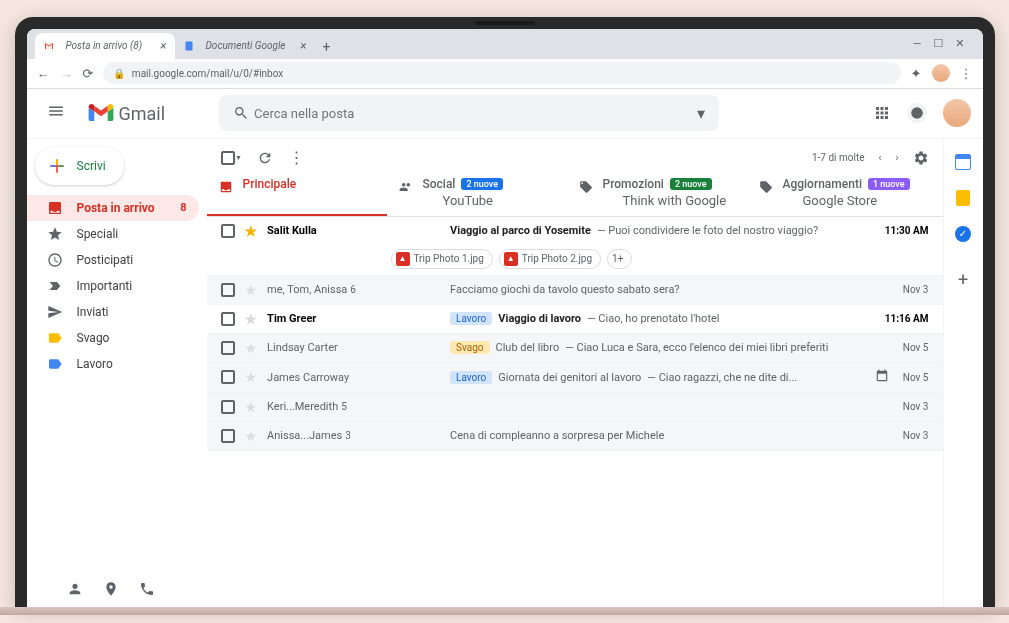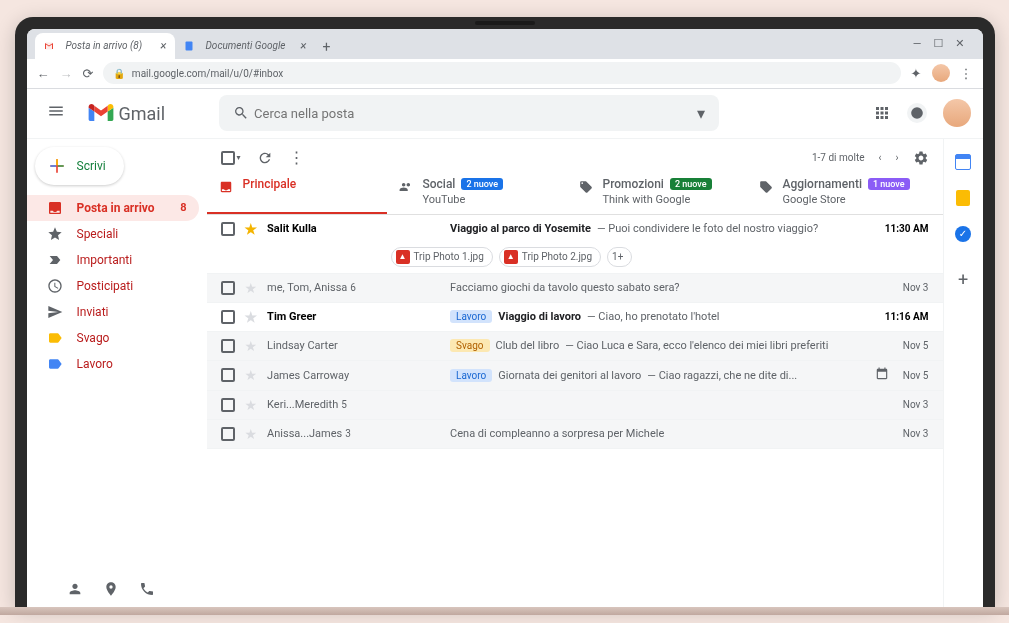--- a/index.html
+++ b/index.html
@@ -36,21 +36,21 @@
     .header-right { margin-left: auto; display: flex; align-items: center; gap: 16px; }
     .apps-icon { color: #5f6368; cursor: pointer; }
     .notif-icon { width: 20px; height: 20px; border-radius: 50%; background: #f1f3f4; display: flex; align-items: center; justify-content: center; color: #5f6368; cursor: pointer; }
     .avatar-large { width: 28px; height: 28px; border-radius: 50%; background: linear-gradient(#f4c7a8, #e8a87c); cursor: pointer; }
     
     .main { flex: 1; display: flex; overflow: hidden; }
     .sidebar { width: 180px; display: flex; flex-direction: column; padding-top: 8px; }
     .compose-btn { margin: 0 8px 10px; height: 38px; border-radius: 20px; box-shadow: 0 1px 3px rgba(0,0,0,0.2); display: flex; align-items: center; gap: 10px; padding: 0 18px 0 12px; cursor: pointer; background: #fff; width: fit-content; }
     .compose-plus { width: 20px; height: 20px; }
     .compose-text { font-size: 12px; color: #15803d; }
-    .sidebar-item { height: 26px; display: flex; align-items: center; padding: 0 12px 0 20px; gap: 14px; font-size: 12px; color: #b91c1c; border-radius: 0 14px 14px 0; cursor: pointer; margin-right: 8px; }
+    .sidebar-item { height: 26px; display: flex; align-items: center; padding: 0 12px 0 20px; gap: 14px; font-size: 12px; color: #404040; border-radius: 0 14px 14px 0; cursor: pointer; margin-right: 8px; }
     .sidebar-item.active { background: #fce8e6; color: #d93025; font-weight: 700; }
     .sidebar-item-icon { width: 16px; height: 16px; color: #5f6368; display: flex; align-items: center; justify-content: center; }
     .sidebar-item.active .sidebar-item-icon { color: #d93025; }
     .sidebar-item-count { margin-left: auto; font-size: 11px; }
     .sidebar-bottom { margin-top: auto; display: flex; gap: 20px; padding: 10px 0 10px 40px; color: #5f6368; }
     .sidebar-bottom > * { cursor: pointer; }
     
     .content { flex: 1; display: flex; flex-direction: column; }
     .toolbar { height: 38px; display: flex; align-items: center; padding: 0 14px; gap: 16px; }
     .checkbox { width: 14px; height: 14px; border: 2px solid #5f6368; border-radius: 2px; cursor: pointer; }
@@ -65,21 +65,21 @@
     .cat-tab.active .cat-label { color: #d93025; }
     .cat-icon { color: #5f6368; margin-top: 2px; }
     .cat-tab.active .cat-icon { color: #d93025; }
     .cat-text { display: flex; flex-direction: column; gap: 2px; }
     .cat-label-row { display: flex; align-items: center; gap: 6px; }
     .cat-label { font-size: 12px; color: #5f6368; font-weight: 500; }
     .cat-badge { font-size: 9px; padding: 1px 5px; border-radius: 3px; color: #fff; font-weight: 500; }
     .cat-badge.blue { background: #1a73e8; }
     .cat-badge.green { background: #188038; }
     .cat-badge.orange { background: #8b5cf6; }
-    .cat-sub { font-size: 11px; color: #5f6368; }
+    .cat-sub { font-size: 13px; color: #5f6368; margin-left: 20px; }
     
     .email-list { flex: 1; overflow: auto; }
     .email-row { display: flex; align-items: center; padding: 6px 14px; border-bottom: 1px solid #f1f3f4; font-size: 11px; gap: 10px; cursor: pointer; min-height: 28px; }
     .email-row.unread { background: #fff; font-weight: 700; }
     .email-row.unread .email-subject { font-weight: 700; }
     .email-row:not(.unread) { background: #f5f6f7; color: #5f6368; }
     .star { color: #dadce0; cursor: pointer; font-size: 14px; }
     .star.starred { color: #f4b400; }
     .sender { width: 130px; overflow: hidden; text-overflow: ellipsis; white-space: nowrap; }
     .sender-count { color: #5f6368; font-weight: 400; font-size: 10px; margin-left: 3px; }
@@ -220,32 +220,32 @@
               <span class="sidebar-item-icon">
                 <svg class="svg-icon" viewBox="0 0 24 24">
                   <path fill="currentColor" d="M12 17.27L18.18 21l-1.64-7.03L22 9.24l-7.19-.61L12 2 9.19 8.63 2 9.24l5.46 4.73L5.82 21z"></path>
                 </svg>
               </span>
     <span>Speciali</span>
     </div>
             <div class="sidebar-item">
               <span class="sidebar-item-icon">
                 <svg class="svg-icon" viewBox="0 0 24 24">
+                  <path fill="currentColor" d="M11.99 2C6.47 2 2 6.48 2 12s4.47 10 9.99 10C17.52 22 22 17.52 22 12S17.52 2 11.99 2zM12 20c-4.42 0-8-3.58-8-8s3.58-8 8-8 8 3.58 8 8-3.58 8-8 8zm.5-13H11v6l5.25 3.15.75-1.23-4.5-2.67z"></path>
+                </svg>
+              </span>
+    <span>Posticipati</span>
+    </div>
+            <div class="sidebar-item">
+              <span class="sidebar-item-icon">
+                <svg class="svg-icon" viewBox="0 0 24 24">
                   <path fill="currentColor" d="M4 18h11l5-6-5-6H4l5 6z"></path>
                 </svg>
               </span>
     <span>Importanti</span>
-    </div>
-            <div class="sidebar-item">
-              <span class="sidebar-item-icon">
-                <svg class="svg-icon" viewBox="0 0 24 24">
-                  <path fill="currentColor" d="M11.99 2C6.47 2 2 6.48 2 12s4.47 10 9.99 10C17.52 22 22 17.52 22 12S17.52 2 11.99 2zM12 20c-4.42 0-8-3.58-8-8s3.58-8 8-8 8 3.58 8 8-3.58 8-8 8zm.5-13H11v6l5.25 3.15.75-1.23-4.5-2.67z"></path>
-                </svg>
-              </span>
-    <span>Posticipati</span>
     </div>
             <div class="sidebar-item">
               <span class="sidebar-item-icon">
                 <svg class="svg-icon" viewBox="0 0 24 24">
                   <path fill="currentColor" d="M2.01 21L23 12 2.01 3 2 10l15 2-15 2z"></path>
                 </svg>
               </span>
     <span>Inviati</span>
     </div>
             <div class="sidebar-item">

